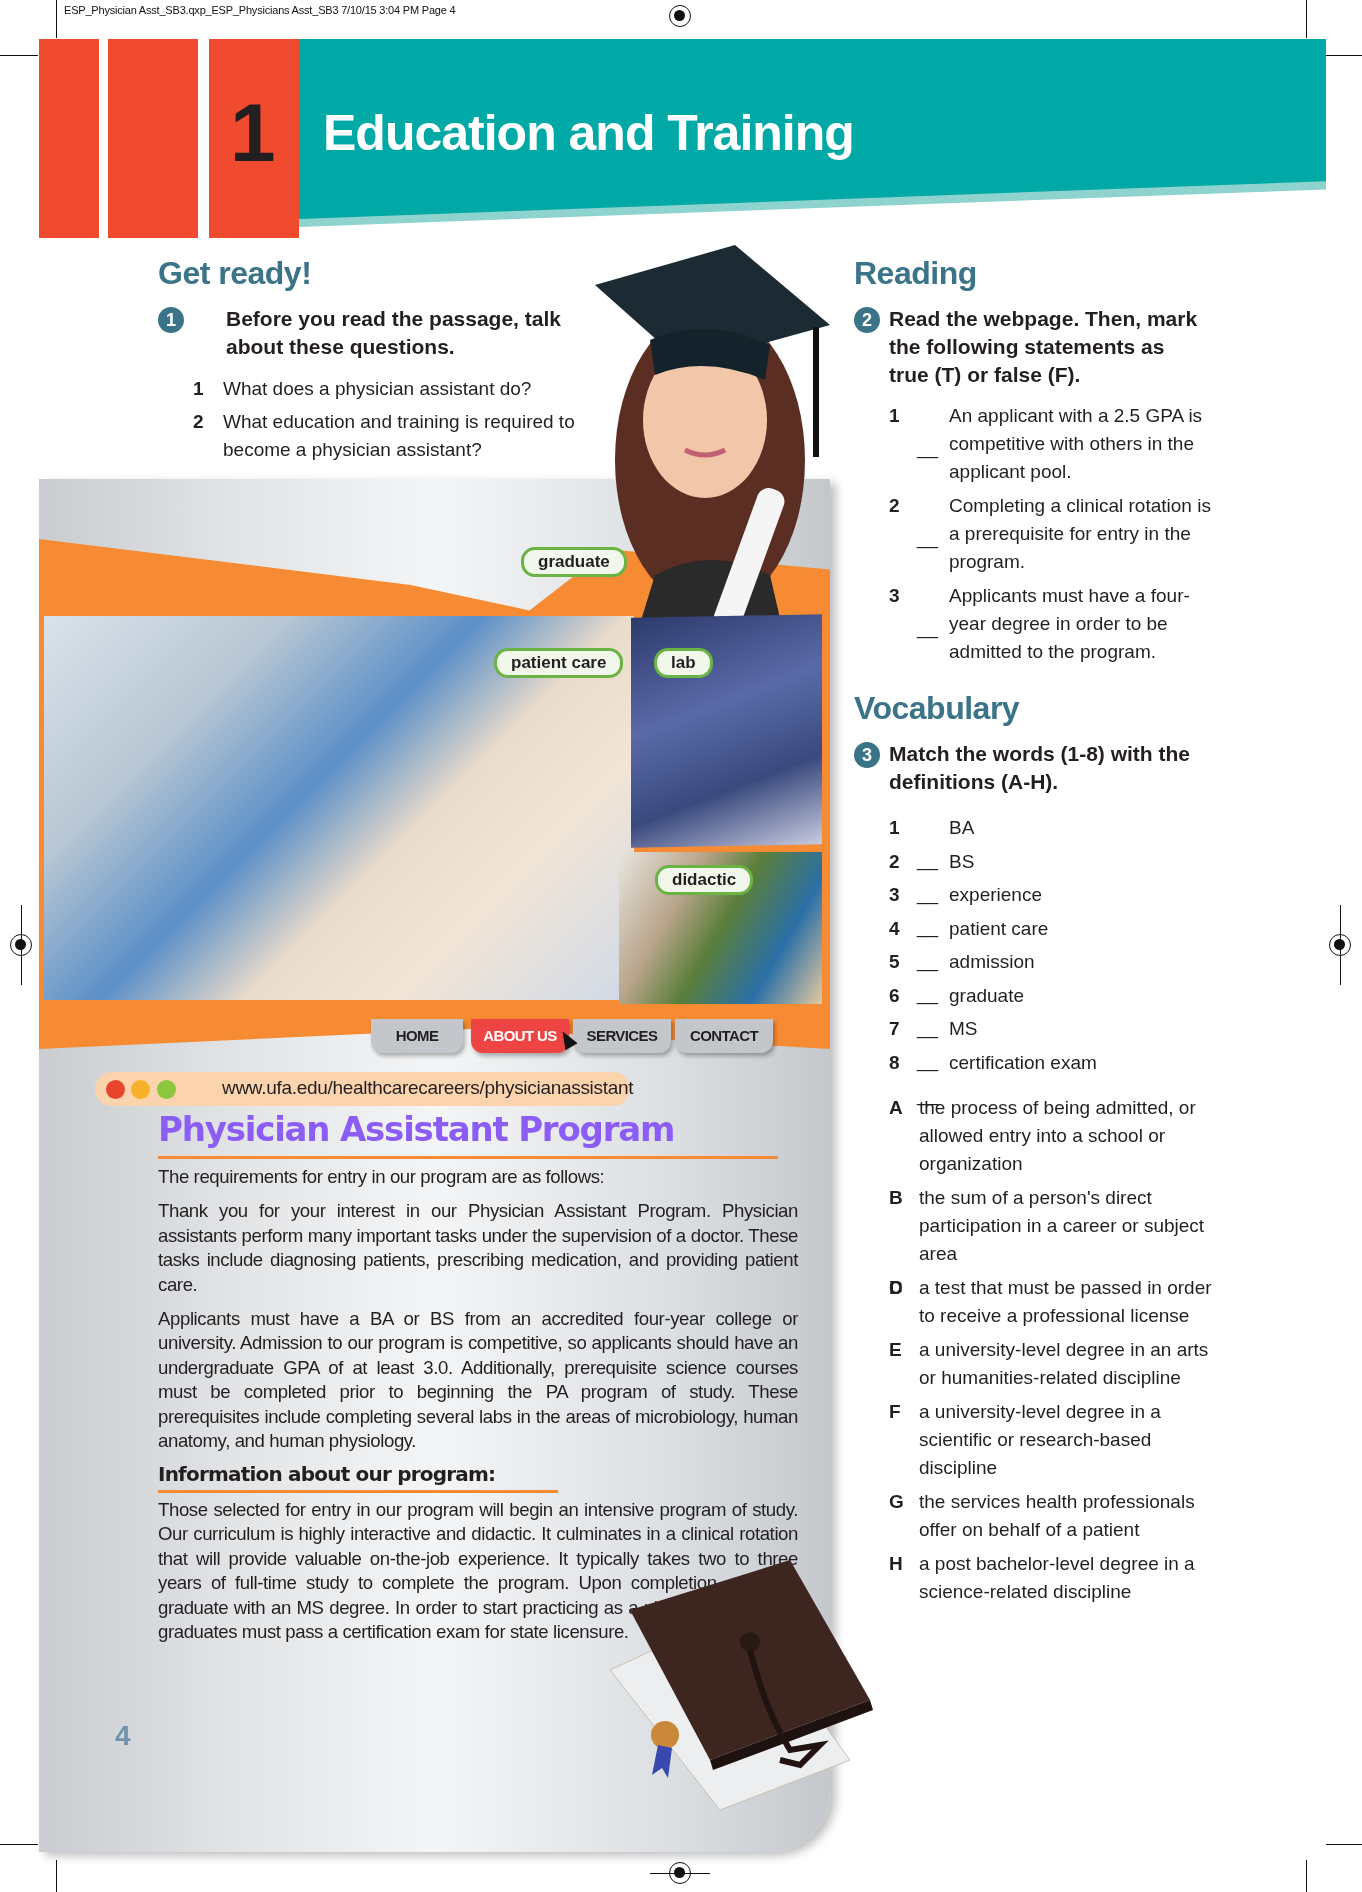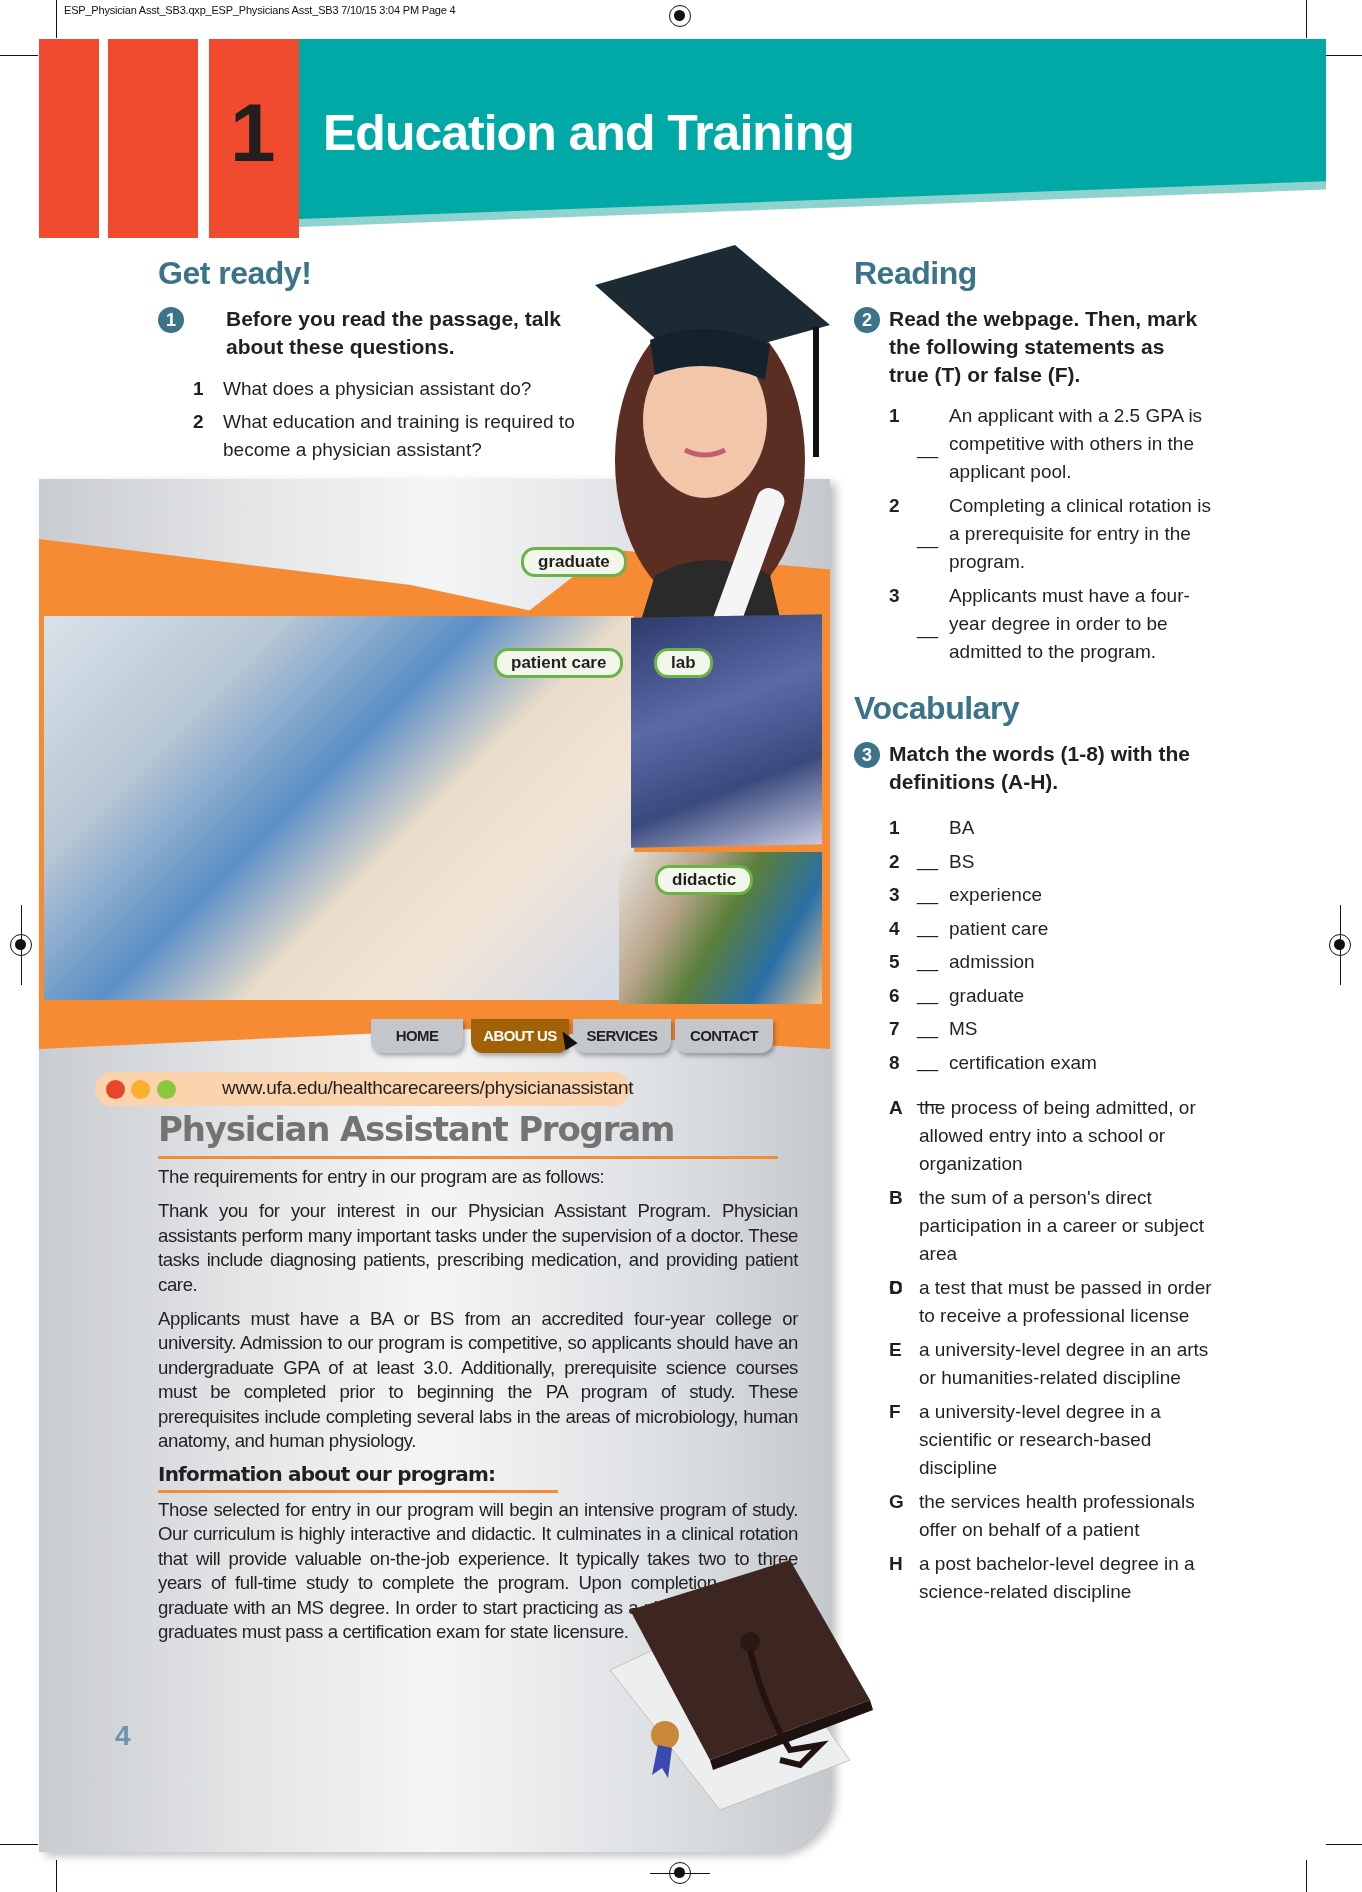--- a/index.html
+++ b/index.html
@@ -47,27 +47,27 @@
   .photo-main { left: 44px; top: 616px; width: 590px; height: 384px;
                 background: linear-gradient(135deg, #d9e2ea 0%, #b8c7d4 25%, #5b8fc7 45%, #e9dccb 60%, #f2e5d6 75%, #cfd9e8 100%); }
   .photo-lab { left: 631px; top: 616px; width: 191px; height: 230px;
                background: linear-gradient(160deg, #2d3a6c 0%, #5a6aa8 40%, #3a4a7e 70%, #c8cbe0 100%); transform: skewY(-1deg); }
   .photo-didactic { left: 619px; top: 852px; width: 203px; height: 152px;
                     background: linear-gradient(120deg, #e8e6e0 0%, #b8a48a 30%, #5b7f3a 50%, #2a6fa6 75%, #e4c9a0 100%); }
   .tag { position: absolute; background: #f2f7ec; border: 3px solid #6ab344; border-radius: 14px; padding: 1px 14px; font-size: 17px; font-weight: 700; color: #231f20; white-space: nowrap; line-height: 22px; }
 
   .nav { position: absolute; top: 1019px; height: 34px; border-radius: 0 0 12px 12px; font-size: 15px; font-weight: 700; text-align: center; line-height: 34px; letter-spacing: -0.6px; box-shadow: 2px 3px 4px rgba(0,0,0,0.3); }
   .nav.off { background: #c3c7cb; color: #231f20; }
-  .nav.on  { background: #a16207; color: #ffffff; }
+  .nav.on  { background: #ef4444; color: #ffffff; }
   .cursor { position: absolute; left: 560px; top: 1030px; width: 0; height: 0; border-left: 7px solid transparent; border-right: 7px solid transparent; border-bottom: 18px solid #111; transform: rotate(-30deg); }
 
   .urlbar { position: absolute; left: 95px; top: 1072px; width: 535px; height: 34px; border-radius: 17px; background: #fbd3ad; }
   .dot { position: absolute; top: 1080px; width: 19px; height: 19px; border-radius: 50%; }
   .url { position: absolute; left: 192px; top: 1077px; font-size: 19px; color: #231f20; letter-spacing: -0.3px; margin-left: 30px; }
-  .pa-title { position: absolute; left: 158px; top: 1109px; font-family: "DejaVu Sans", sans-serif; font-size: 34px; font-weight: 700; color: #737373; letter-spacing: -1.2px; }
+  .pa-title { position: absolute; left: 158px; top: 1109px; font-family: "DejaVu Sans", sans-serif; font-size: 34px; font-weight: 700; color: #8b5cf6; letter-spacing: -1.2px; }
   .rule { position: absolute; height: 3px; background: #f68b33; }
   .body-text { position: absolute; left: 158px; width: 640px; font-size: 18.6px; line-height: 24.4px; color: #231f20; text-align: justify; letter-spacing: -0.4px; }
   .body-text p { margin-bottom: 10px; }
   .sub-h { position: absolute; left: 158px; top: 1462px; font-family: "DejaVu Sans", sans-serif; font-size: 20px; font-weight: 700; color: #231f20; letter-spacing: -0.8px; }
   .cap-photo { position: absolute; left: 590px; top: 1550px; width: 320px; height: 260px; }
   .page-num { position: absolute; left: 115px; top: 1720px; font-size: 28px; font-weight: 700; color: #6e93aa; }
 </style>
 </head>
 <body>
 

